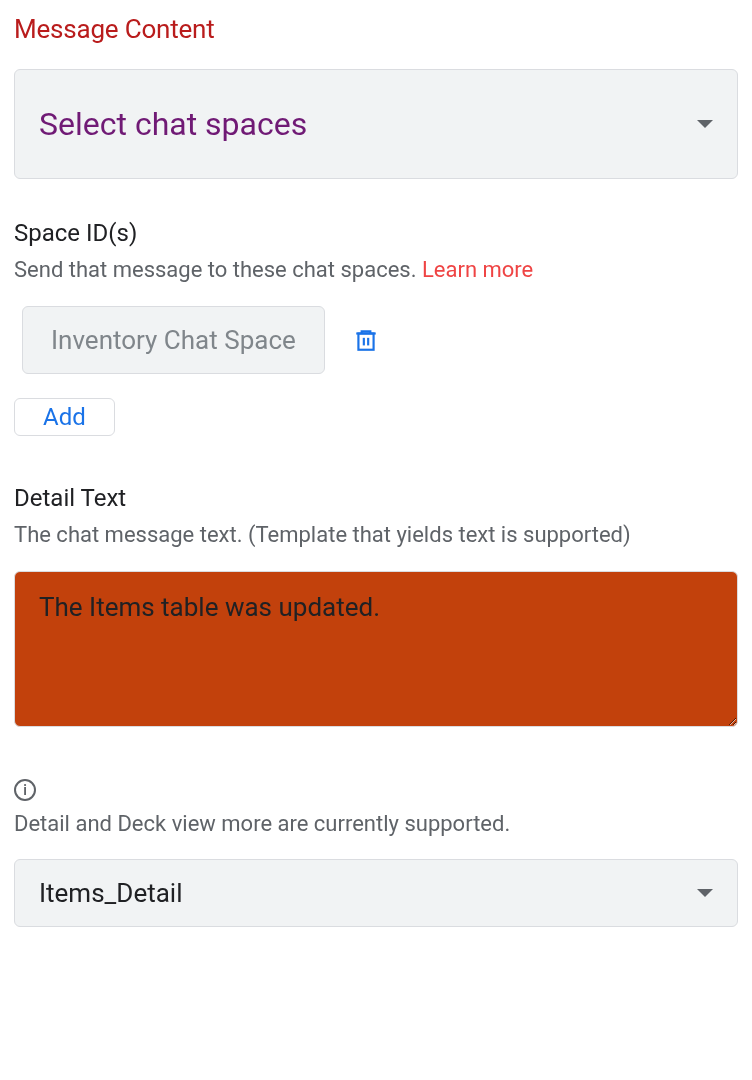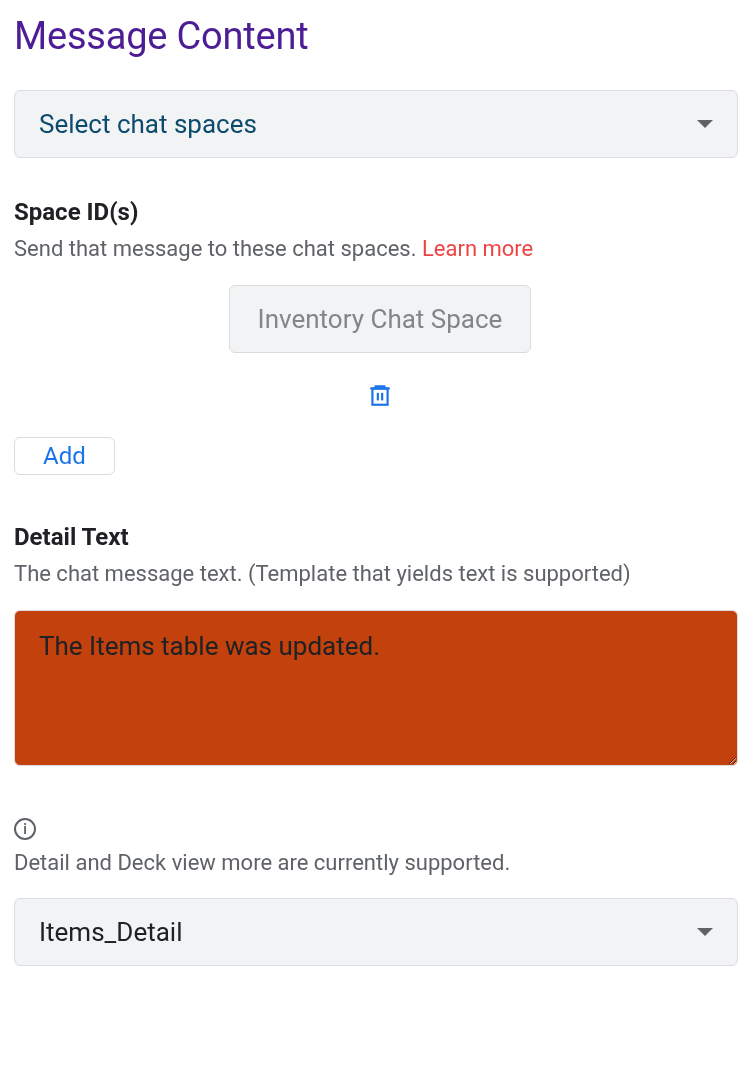--- a/index.html
+++ b/index.html
@@ -4,70 +4,69 @@
   <style>
     * { box-sizing: border-box; margin: 0; padding: 0; }
     body {
       font-family: -apple-system, BlinkMacSystemFont, "Segoe UI", Roboto, "Helvetica Neue", Arial, sans-serif;
       background: #ffffff;
       color: #202124;
       padding: 14px;
       width: 752px;
     }
     .page-title {
-      font-size: 38px;
+      font-size: 26px;
       font-weight: 400;
-      color: #4c1d95;
-      margin-bottom: 32px;
+      color: #b91c1c;
+      margin-bottom: 25px;
       letter-spacing: -0.2px;
     }
     .select-box {
       width: 100%;
       background: #f1f3f4;
       border: 1px solid #dadce0;
       border-radius: 6px;
-      padding: 18px 24px;
-      font-size: 26px;
-      color: #0c4a6e;
+      padding: 35px 24px;
+      font-size: 32px;
+      color: #701a75;
       display: flex;
       justify-content: space-between;
       align-items: center;
       cursor: pointer;
       margin-bottom: 40px;
     }
     .select-box .caret {
       width: 0;
       height: 0;
       border-left: 8px solid transparent;
       border-right: 8px solid transparent;
       border-top: 8px solid #5f6368;
     }
     .section-label {
       font-size: 24px;
-      font-weight: 700;
+      font-weight: 400;
       color: #202124;
       margin-bottom: 8px;
     }
     .section-desc {
       font-size: 22px;
       color: #5f6368;
       margin-bottom: 20px;
       line-height: 1.4;
     }
     .section-desc .link {
       color: #ef4444;
       cursor: pointer;
     }
     .chip-row {
       display: flex;
       align-items: center;
       gap: 24px;
       margin-bottom: 24px;
       margin-left: 8px;
-      flex-direction: column;
     }
     .chip {
       background: #f1f3f4;
       border: 1px solid #dadce0;
       border-radius: 6px;
       padding: 18px 28px;
       font-size: 26px;
       color: #80868b;
     }
     .trash-btn {

